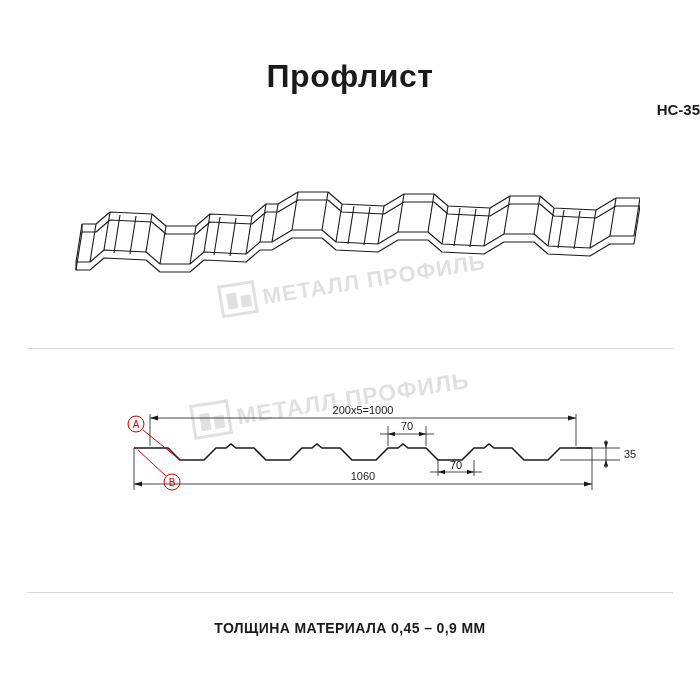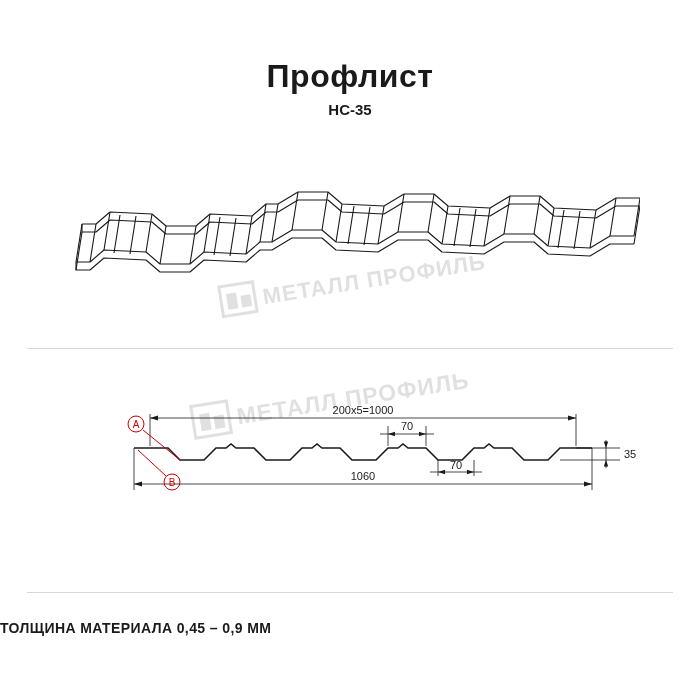--- a/index.html
+++ b/index.html
@@ -31,21 +31,21 @@
     font-size: 32px;
     font-weight: bold;
     letter-spacing: 0.5px;
     color: #1a1a1a;
   }
   .subtitle {
     position: absolute;
     top: 101px;
     left: 0;
     width: 700px;
-    text-align: center;
+    text-align: right;
     font-size: 15px;
     font-weight: bold;
     color: #1a1a1a;
   }
 
   
   .hr {
     position: absolute;
     left: 27px;
     width: 646px;
@@ -75,20 +75,21 @@
     left: 76px;
     top: 378px;
   }
 
   
   .footer-note {
     position: absolute;
     top: 620px;
     left: 0;
     width: 700px;
+    text-align: center;
     font-size: 14px;
     font-weight: bold;
     letter-spacing: 0.4px;
     color: #1a1a1a;
   }
 
   svg text {
     font-family: "Liberation Sans", sans-serif;
   }
   .dim-text {

